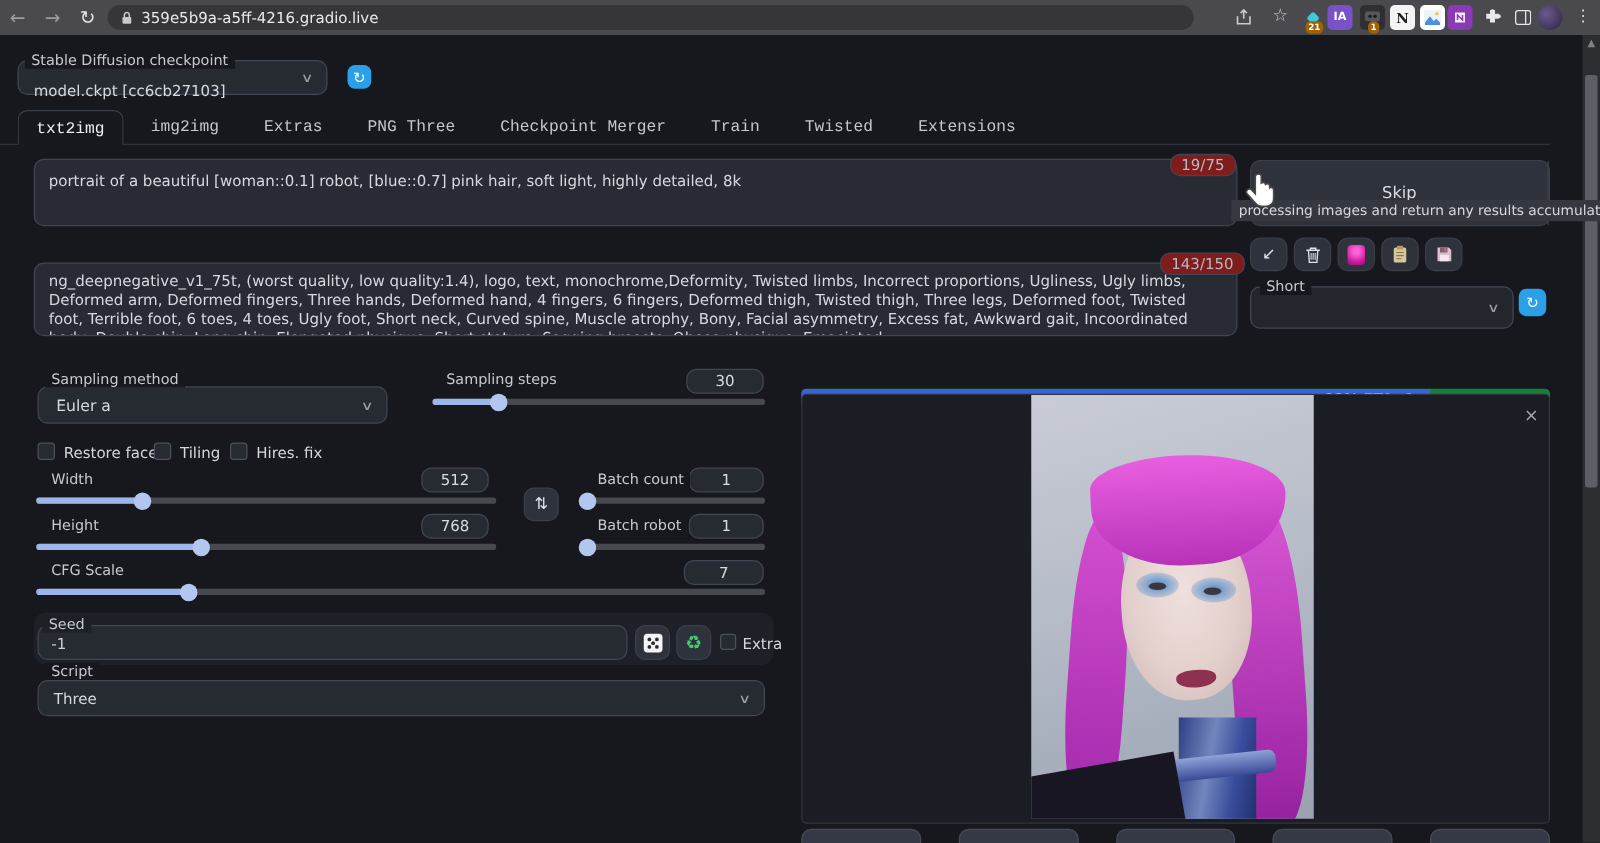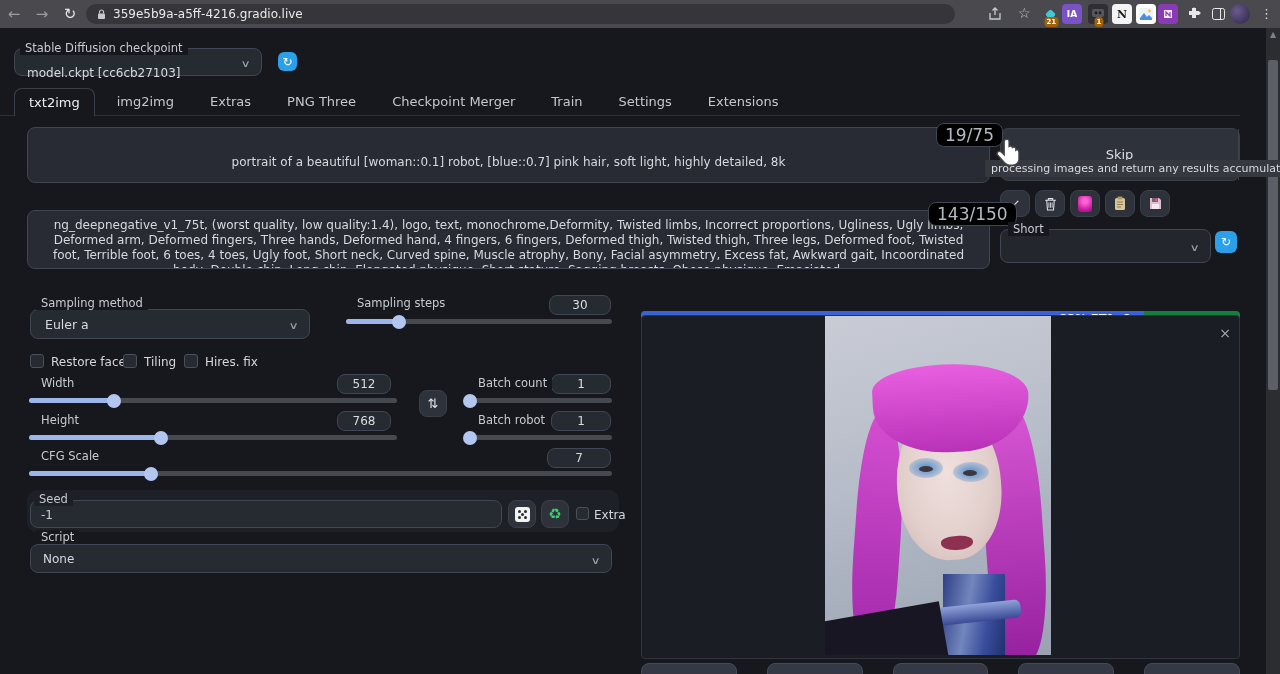--- a/index.html
+++ b/index.html
@@ -33,32 +33,32 @@
   .slider .fill { height:100%; background:#9db6ea; border-radius:3px; position:relative; }
   .slider .fill::after { content:""; position:absolute; right:-7px; top:50%; transform:translateY(-50%);
                          width:14px; height:14px; border-radius:50%; background:#b3c6f0; }
   .cb { position:absolute; width:14px; height:14px; background:#262a31; border:1px solid #4a515c;
         border-radius:3px; }
   .cb-label { position:absolute; font-size:12px; color:#d4d7dd; white-space:nowrap; }
   .ibtn { position:absolute; background:#2e323b; border:1px solid #3a3f49; border-radius:8px;
           display:flex; align-items:center; justify-content:center; color:#dfe2e6; }
   .bluebtn { position:absolute; background:#2b9fe8; border-radius:6px; color:#fff;
              display:flex; align-items:center; justify-content:center; font-size:12px; }
-  .counter { position:absolute; background:#000000; border:1px solid #404654; border-radius:8px;
-             color:#b4b9c1; font-size:17px; padding:1px 8px; z-index:3; }
+  .counter { position:absolute; background:#7f1d1d; border:1px solid #404654; border-radius:8px;
+             color:#b4b9c1; font-size:12px; padding:1px 8px; z-index:3; }
 
   
   #tabbar { position:absolute; left:0; top:88px; width:1240px; height:28px;
             border-bottom:1px solid #2c3038; display:flex; align-items:flex-end; }
-  .tab { font-size:13px; color:#c3c8d0; padding:6px 14px; margin-right:8px; white-space:nowrap; }
+  .tab { font-size:13px; color:#c3c8d0; padding:6px 14px; margin-right:8px; white-space:nowrap;font-family:Liberation Mono, monospace; }
   .tab.active { color:#eceef1; background:#16181d; border:1px solid #3a404a; border-bottom:none;
                 border-radius:8px 8px 0 0; margin-bottom:-1px; margin-left:14px; }
 
   .txtarea { position:absolute; background:#282b33; border:1px solid #3f4553; border-radius:8px;
-             color:#d6d9de; font-size:12px; line-height:15px; padding:27px 11px; overflow:hidden;text-align:center; }
+             color:#d6d9de; font-size:12px; line-height:15px; padding:10px 11px; overflow:hidden; }
 
   
   #gen-panel { position:absolute; left:1000px; top:128px; width:240px; height:53px; background:#2e323b;
                border:1px solid #3a3f49; border-radius:8px; display:flex; }
   #gen-panel .half { flex:1; display:flex; align-items:center; justify-content:center;
                      color:#dadde2; font-size:13px; }
   #gen-panel .half:first-child { border-right:1px solid #3d4149; }
 
   #tooltip { position:absolute; left:985px; top:160px; width:295px; height:17px; background:#35383f;
              color:#d7dade; font-size:11px; line-height:17px; padding:0 6px; white-space:nowrap;
@@ -190,21 +190,21 @@
   <span>↻</span>
 </div>
 
 <div id="tabbar">
   <span class="tab active">txt2img</span>
   <span class="tab">img2img</span>
   <span class="tab">Extras</span>
   <span class="tab">PNG Three</span>
   <span class="tab">Checkpoint Merger</span>
   <span class="tab">Train</span>
-  <span class="tab">Settings</span>
+  <span class="tab">Twisted</span>
   <span class="tab">Extensions</span>
 </div>
 
 <span class="counter" style="left:936px;top:123px;">19/75</span>
 <div class="txtarea" style="left:27px;top:127px;width:963px;height:54px;">
   <span>portrait of a beautiful [woman::0.1] robot, [blue::0.7] pink hair, soft light, highly detailed, 8k</span>
 </div>
 
 <span class="counter" style="left:928px;top:202px;">143/150</span>
 <div class="txtarea" style="left:27px;top:210px;width:963px;height:59px;padding-top:7px;">
@@ -323,21 +323,21 @@
   </div>
 </div>
 <div class="ibtn" style="left:541px;top:500px;width:28px;height:28px;color:#3ecf6a;font-size:15px;">
   <span>♻</span>
 </div>
 <div class="cb" style="left:576px;top:507px;width:13px;height:13px;"></div>
 <span class="cb-label" style="left:594px;top:508px;">Extra</span>
 
 <span class="glabel" style="left:36px;top:530px;">Script</span>
 <div class="gbox" style="left:30px;top:544px;width:582px;height:29px;">
-  <span class="abs" style="left:12px;top:7px;font-size:12px;color:#d6d9de;">None</span>
+  <span class="abs" style="left:12px;top:7px;font-size:12px;color:#d6d9de;">Three</span>
   <span class="dd-caret">∨</span>
 </div>
 
 <div id="progress">
   <div class="pfill" style="width: 84%;">
     <span>83% ETA: 1s</span>
   </div>
 </div>
 
 <div id="gallery">

